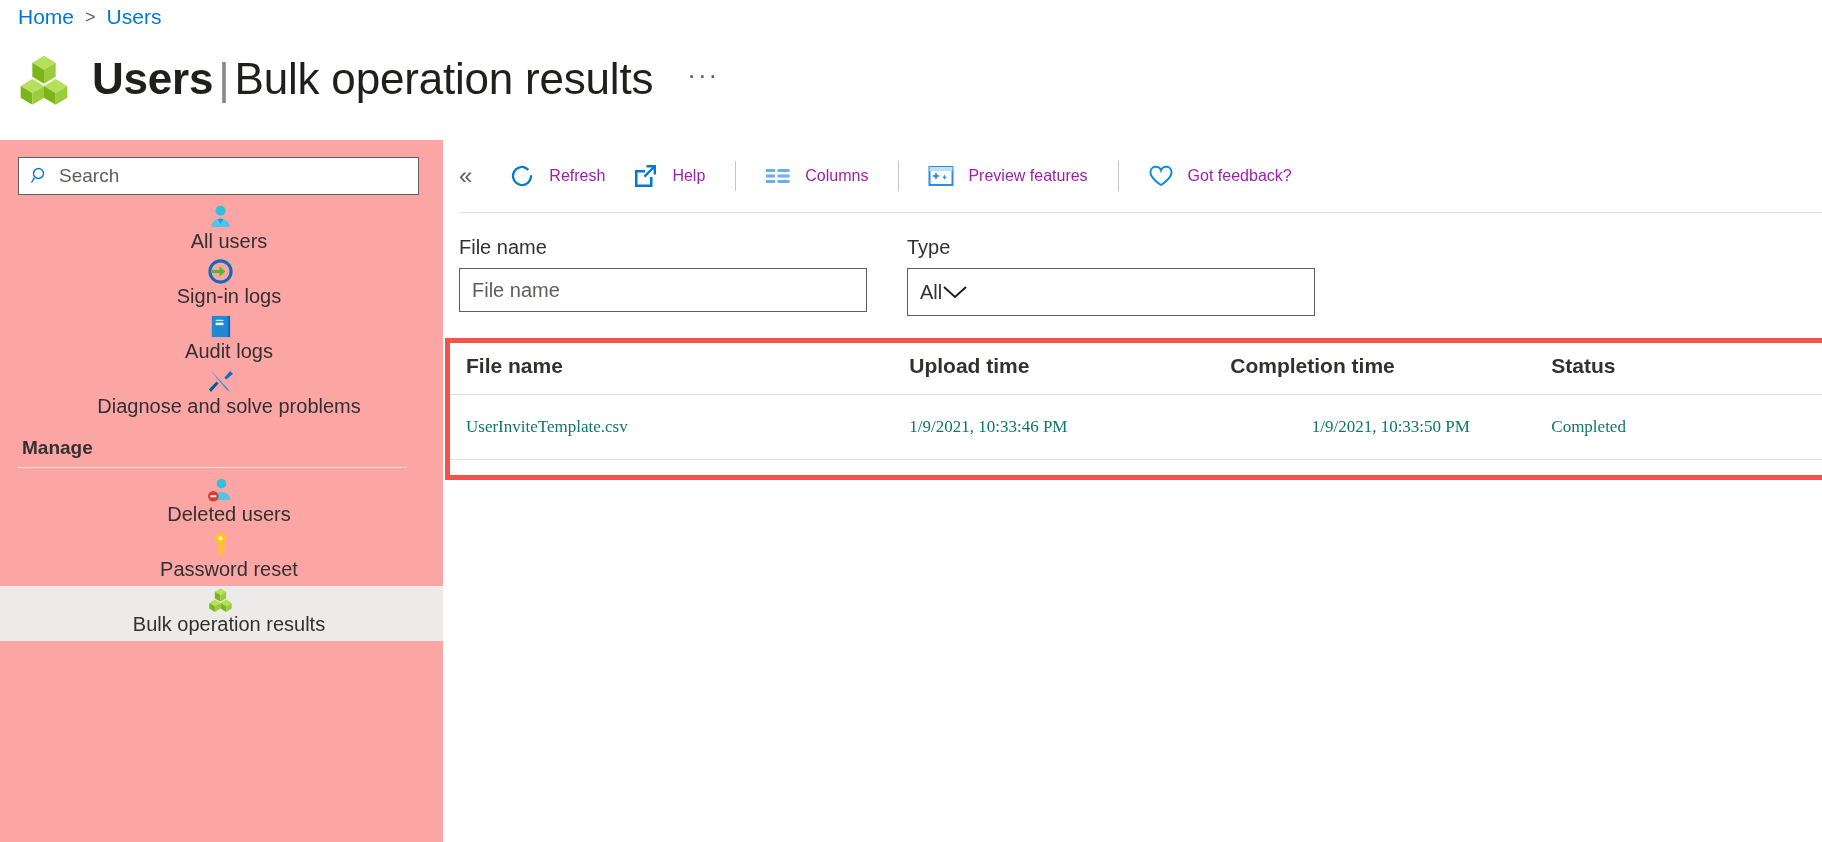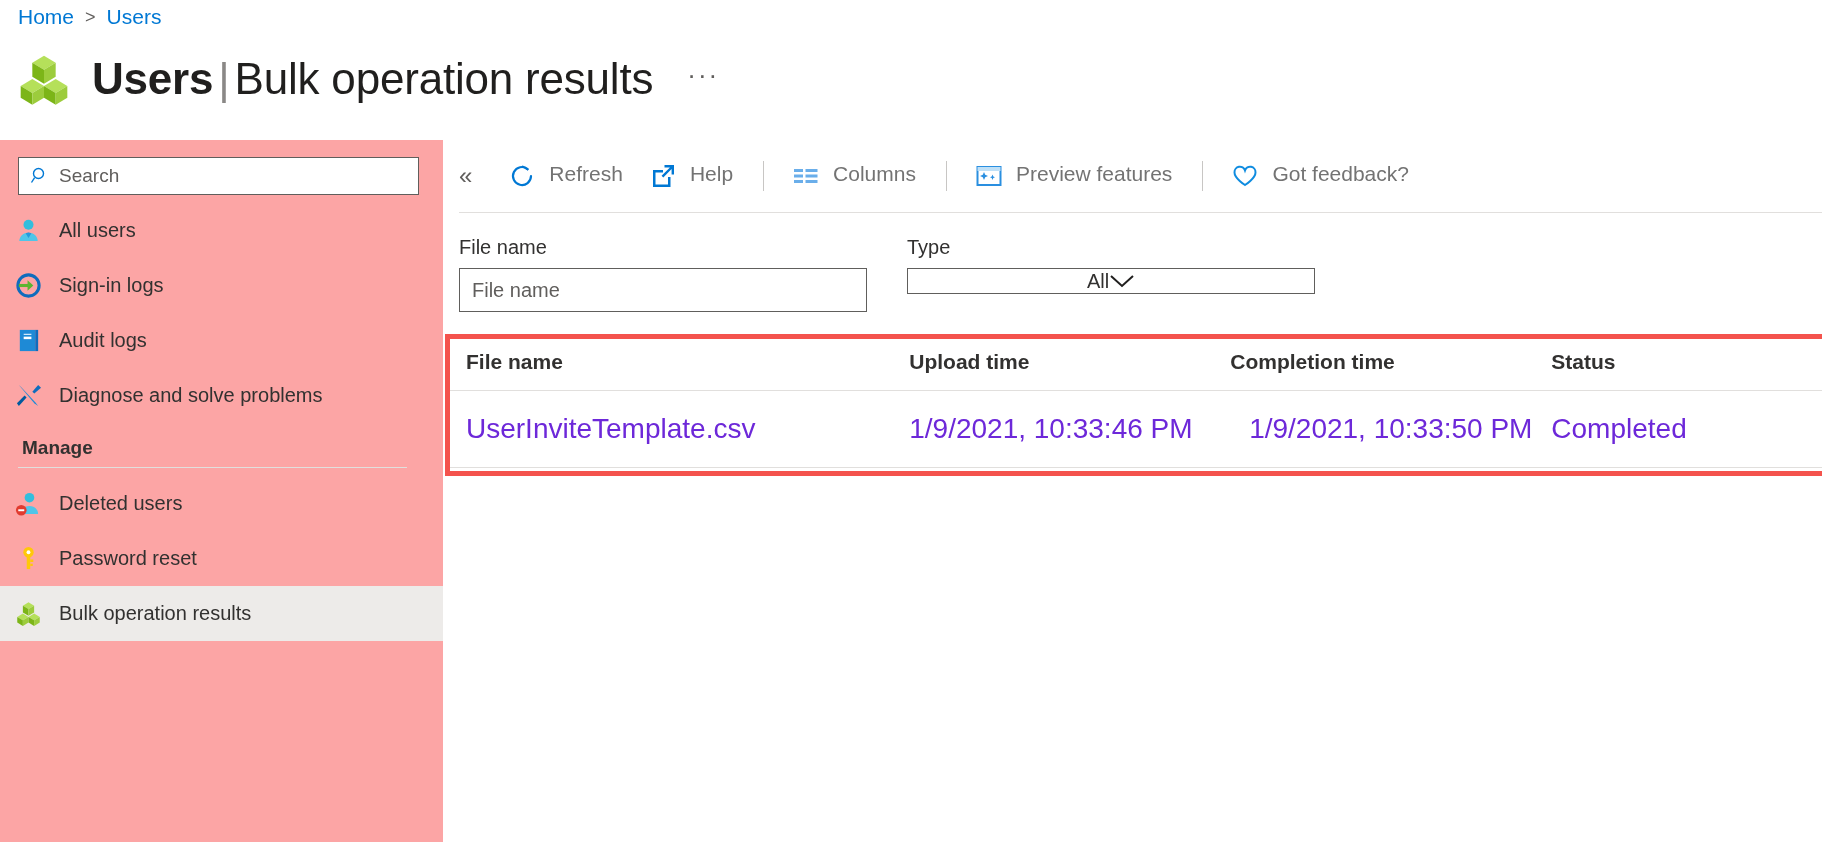--- a/index.html
+++ b/index.html
@@ -85,20 +85,21 @@
   .search-input::placeholder { color: #605e5c; opacity: 1; }
 
   .nav { margin-top: 8px; }
   .nav-item {
     display: flex; align-items: center;
     height: 55px;
     padding-left: 15px;
     cursor: pointer;
     font-size: 20px;
     color: #323130;
+    flex-direction: column;
   }
   .nav-item.selected { background: #edebe9; }
   .nav-ico { width: 27px; height: 27px; flex: none; margin-right: 17px; }
   .nav-label { white-space: nowrap; }
 
   .group-head {
     font-size: 19px;
     font-weight: bold;
     color: #323130;
     padding: 14px 0 8px 22px;
@@ -125,25 +126,25 @@
   }
   .collapse-btn {
     font-size: 24px;
     color: #605e5c;
     cursor: pointer;
     margin-right: 36px;
     line-height: 1;
     user-select: none;
   }
   .tb-item {
-    display: flex; align-items: flex-start;
+    display: flex; align-items: center;
     cursor: pointer;
     margin-right: 26px;
-    color: #737373;
-    font-size: 21px;
+    color: #a21caf;
+    font-size: 16px;
     white-space: nowrap;
   }
   .tb-ico { width: 28px; height: 28px; flex: none; margin-right: 13px; }
   .tb-sep {
     width: 1px; height: 30px;
     background: #c8c6c4;
     margin: 0 28px 0 4px;
     flex: none;
   }
   .toolbar-rule {
@@ -169,24 +170,24 @@
     border: 1px solid #605e5c;
     padding: 0 12px;
     font-family: "Liberation Sans", sans-serif;
     font-size: 20px;
     color: #323130;
     outline: none;
     background: #fff;
   }
   .text-input::placeholder { color: #605e5c; opacity: 1; }
   .select-box {
-    width: 408px; height: 26px;
+    width: 408px; height: 48px;
     border: 1px solid #605e5c;
     display: flex; align-items: center;
-    justify-content: center;
+    justify-content: flex-start;
     padding: 0 12px;
     font-size: 20px;
     color: #323130;
     background: #fff;
     cursor: pointer;
   }
   .chev { width: 26px; height: 16px; flex: none; }
 
   
   .table-wrap {
@@ -211,25 +212,26 @@
   table.results th {
     text-align: left;
     font-size: 21px;
     font-weight: bold;
     color: #323130;
     padding: 16px 0 16px 0;
     border-bottom: 1px solid #e1dfdd;
     white-space: nowrap;
   }
   table.results td {
-    font-size: 28px;
-    color: #6d28d9;
+    font-size: 17px;
+    color: #0f766e;
     padding: 22px 0 22px 0;
     white-space: nowrap;
     border-bottom: 1px solid #e1dfdd;
+    font-family: Liberation Serif, serif;
   }
   .col-file { width: 412px; padding-left: 16px !important; }
   .col-upload { width: 288px; }
   .col-complete { width: 288px; text-align: center; }
   .col-status { width: 250px; }
 </style>
 </head>
 <body>
 
 <div id="app">

